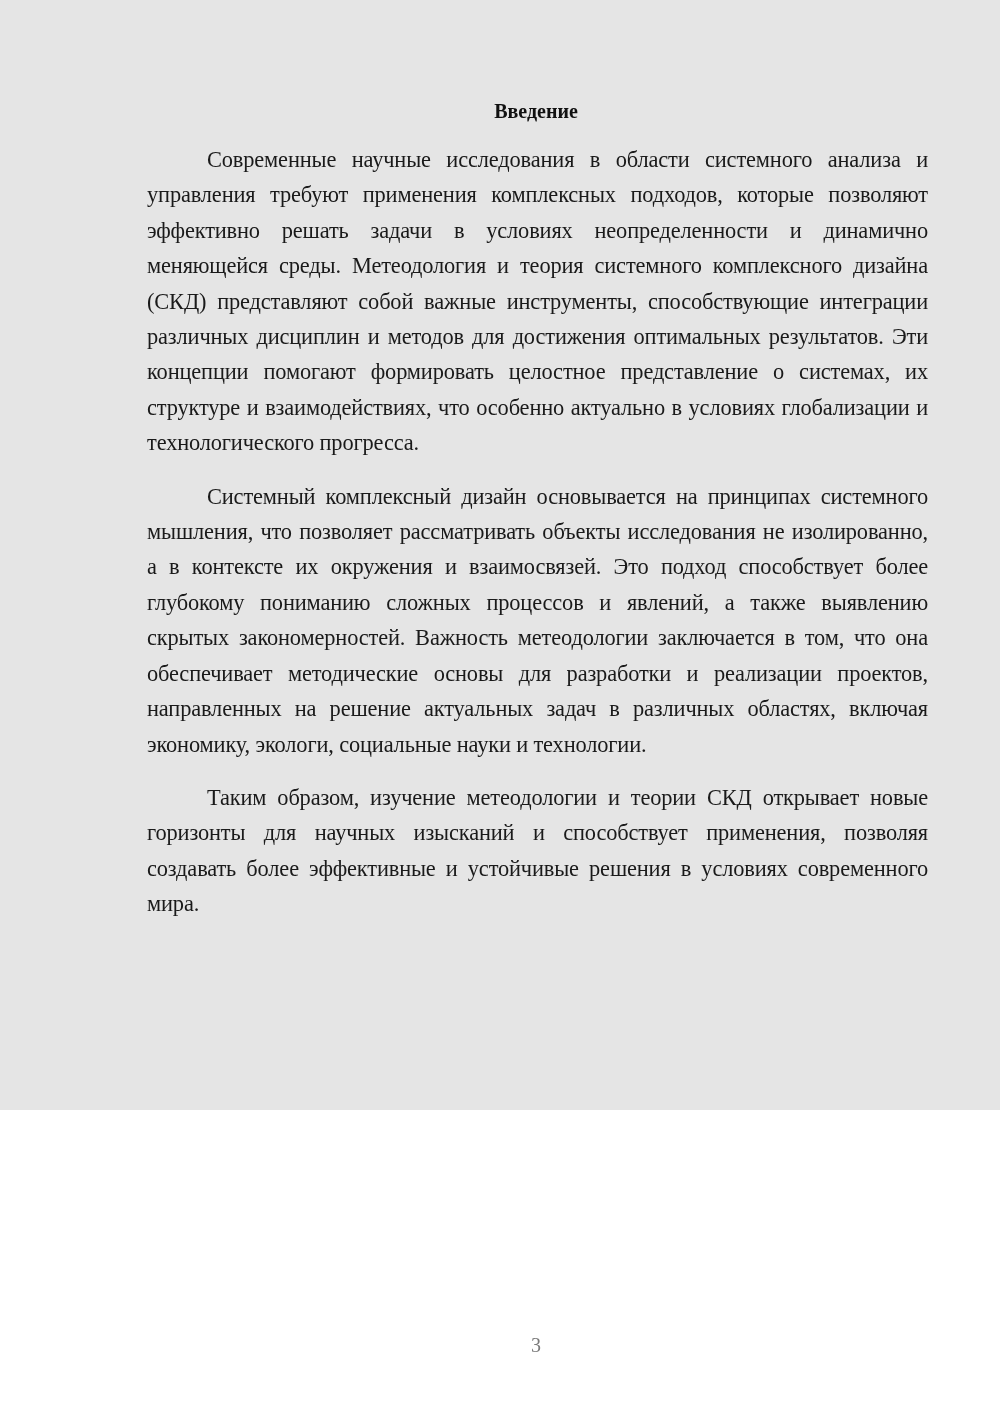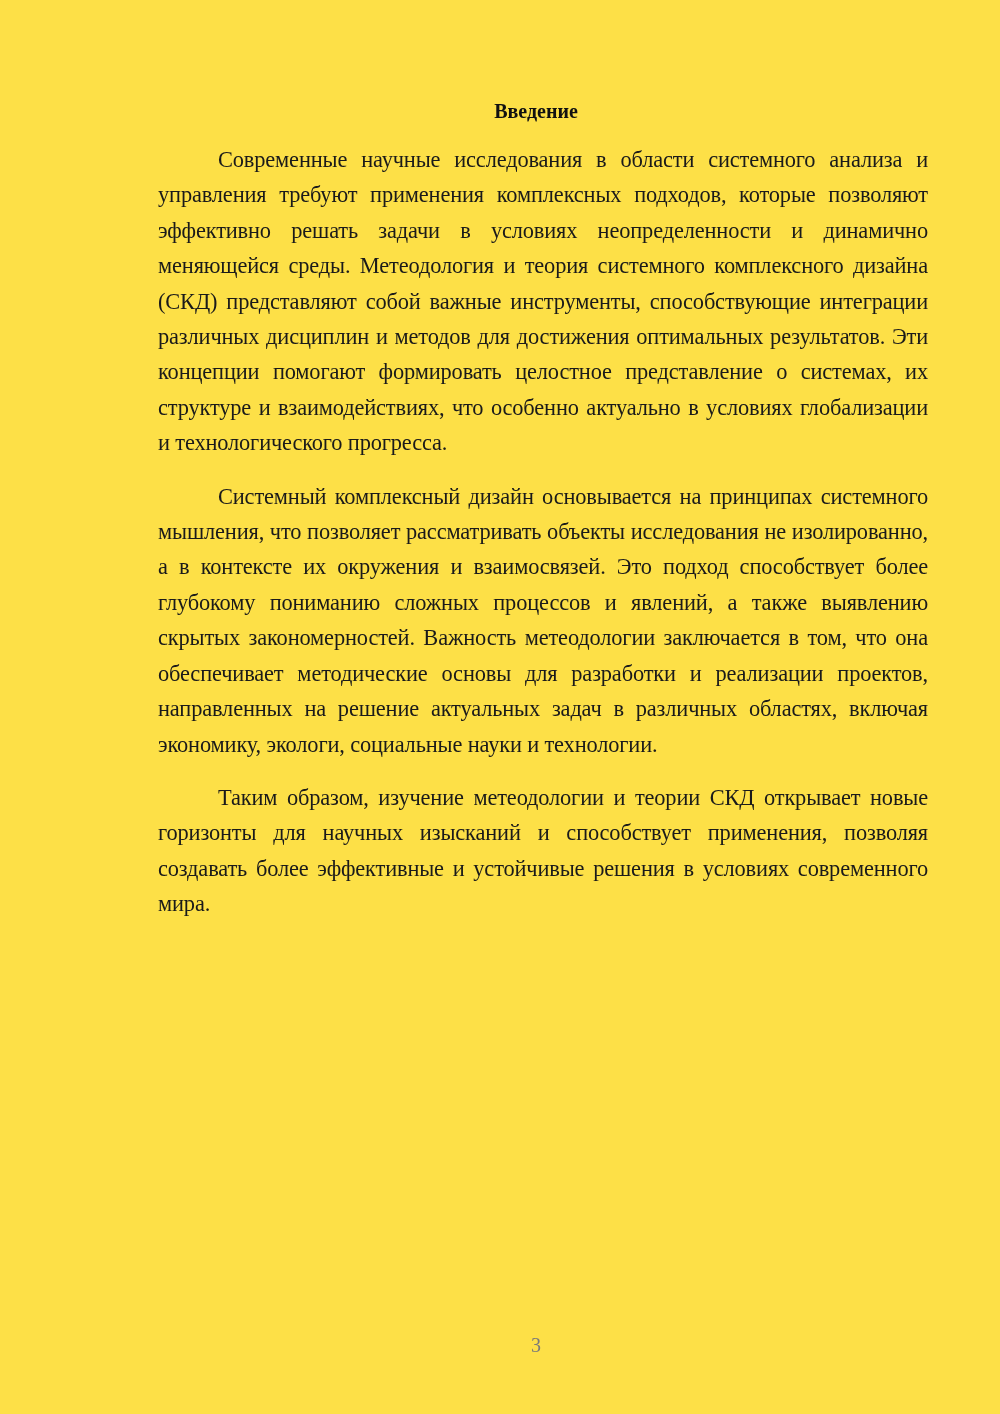--- a/index.html
+++ b/index.html
@@ -13,43 +13,43 @@
       position: relative;
       overflow: hidden;
       font-family: "Liberation Serif", "DejaVu Serif", serif;
       color: #1a1a1a;
     }
     .page {
       position: absolute;
       left: 0;
       top: 0;
       width: 1000px;
-      height: 1414px;
-      background: #fde047;
+      height: 1110px;
+      background: #e5e5e5;
     }
     .title {
       position: absolute;
       top: 98px;
       left: 0;
       width: 1072px;
       text-align: center;
       font-weight: bold;
       font-size: 20px;
       line-height: 26px;
       color: #111;
       margin: 0;
     }
     .body-text {
       position: absolute;
       left: 143px;
       top: 142px;
       width: 785px;
     }
     .para {
-      margin: 0 0 18px 15px;
+      margin: 0 0 18px 4px;
       font-size: 22.4px;
       line-height: 35.4px;
       text-align: justify;
       text-indent: 60px;
       letter-spacing: -0.15px;
       word-spacing: 0px;
     }
     .page-number {
       position: absolute;
       top: 1334px;

